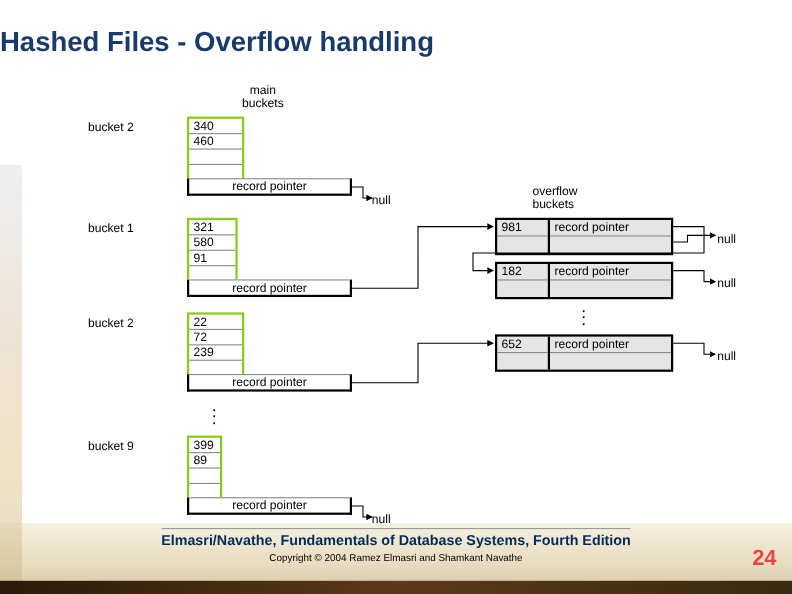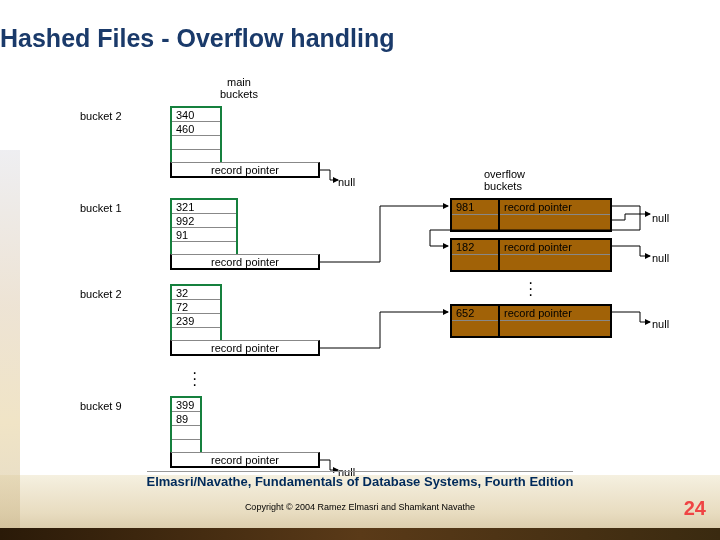--- a/index.html
+++ b/index.html
@@ -29,21 +29,21 @@
       font-weight: bold;
     }
     .diagram {
       position: absolute;
       top: 82px; left: 80px; width: 610px; height: 400px;
     }
     .lbl { position: absolute; font-size: 11px; font-family: Arial; }
     .lbl-bucket { font-size: 11px; font-weight: normal; }
     .tbl {
       position: absolute;
-      border: 2px solid #15803d;
+      border: 2px solid #84cc16;
       background: #fff;
     }
     .tbl .row {
       height: 14px;
       border-bottom: 1px solid #888;
       font-size: 11px;
       padding-left: 4px;
       display: flex;
       align-items: center;
     }
@@ -55,21 +55,21 @@
       border-top: 1px solid #888;
       background: #fff;
       font-size: 11px;
       display: flex;
       align-items: center;
       justify-content: center;
     }
     .ovf-tbl {
       position: absolute;
       border: 2px solid #000;
-      background: #a16207;
+      background: #e5e5e5;
       display: flex;
     }
     .ovf-tbl .left { width: 48px; border-right: 2px solid #000; }
     .ovf-tbl .right { flex: 1; }
     .ovf-tbl .cell {
       height: 15px; font-size: 11px; padding-left: 4px;
       display: flex; align-items: center;
       border-bottom: 1px solid #888;
     }
     .ovf-tbl .cell:last-child { border-bottom: none; }
@@ -83,21 +83,21 @@
       position: absolute;
       bottom: 28px; left: 0; width: 720px;
       text-align: center;
     }
     .footer-credit {
       color: #002a5a; font-weight: bold; font-size: 13px;
       border-top: 1px solid #999;
       display: inline-block;
       padding-top: 2px;
     }
-    .footer-copy { font-size: 9px; color: #000; margin-top: 12px; }
+    .footer-copy { font-size: 9px; color: #000; margin-top: 2px; }
     .page-num {
       position: absolute;
       right: 14px; bottom: 20px;
       color: #ef4444; font-size: 20px; font-weight: bold;
     }
     .bottom-bar {
       position: absolute; bottom: 0; left: 0; width: 100%; height: 12px;
       background: linear-gradient(to right, #2a1a08 0%, #5a3a18 50%, #3a2a10 100%);
     }
   </style>
@@ -119,31 +119,31 @@
   <div class="tbl" style="top:24px; left:90px; width:52px;">
     <div class="row">340</div>
     <div class="row">460</div>
     <div class="row"></div>
     <div class="row"></div>
   </div>
   <div class="ptr-row" style="top:80px; left:90px; width:150px;">record pointer</div>
   <div class="null" style="top:94px; left:258px;">null</div>
 
   <div class="lbl lbl-bucket" style="top:120px; left:0;">bucket 1</div>
-  <div class="tbl" style="top:116px; left:90px; width:68px;">
+  <div class="tbl" style="top:116px; left:90px; width:46px;">
     <div class="row">321</div>
-    <div class="row">992</div>
+    <div class="row">580</div>
     <div class="row">91</div>
     <div class="row"></div>
   </div>
   <div class="ptr-row" style="top:172px; left:90px; width:150px;">record pointer</div>
 
   <div class="lbl lbl-bucket" style="top:206px; left:0;">bucket 2</div>
   <div class="tbl" style="top:202px; left:90px; width:52px;">
-    <div class="row">32</div>
+    <div class="row">22</div>
     <div class="row">72</div>
     <div class="row">239</div>
     <div class="row"></div>
   </div>
   <div class="ptr-row" style="top:258px; left:90px; width:150px;">record pointer</div>
 
   <div class="dots" style="top:288px; left:112px;">·<br>·<br>·</div>
 
   <div class="lbl lbl-bucket" style="top:318px; left:0;">bucket 9</div>
   <div class="tbl" style="top:314px; left:90px; width:32px;">

